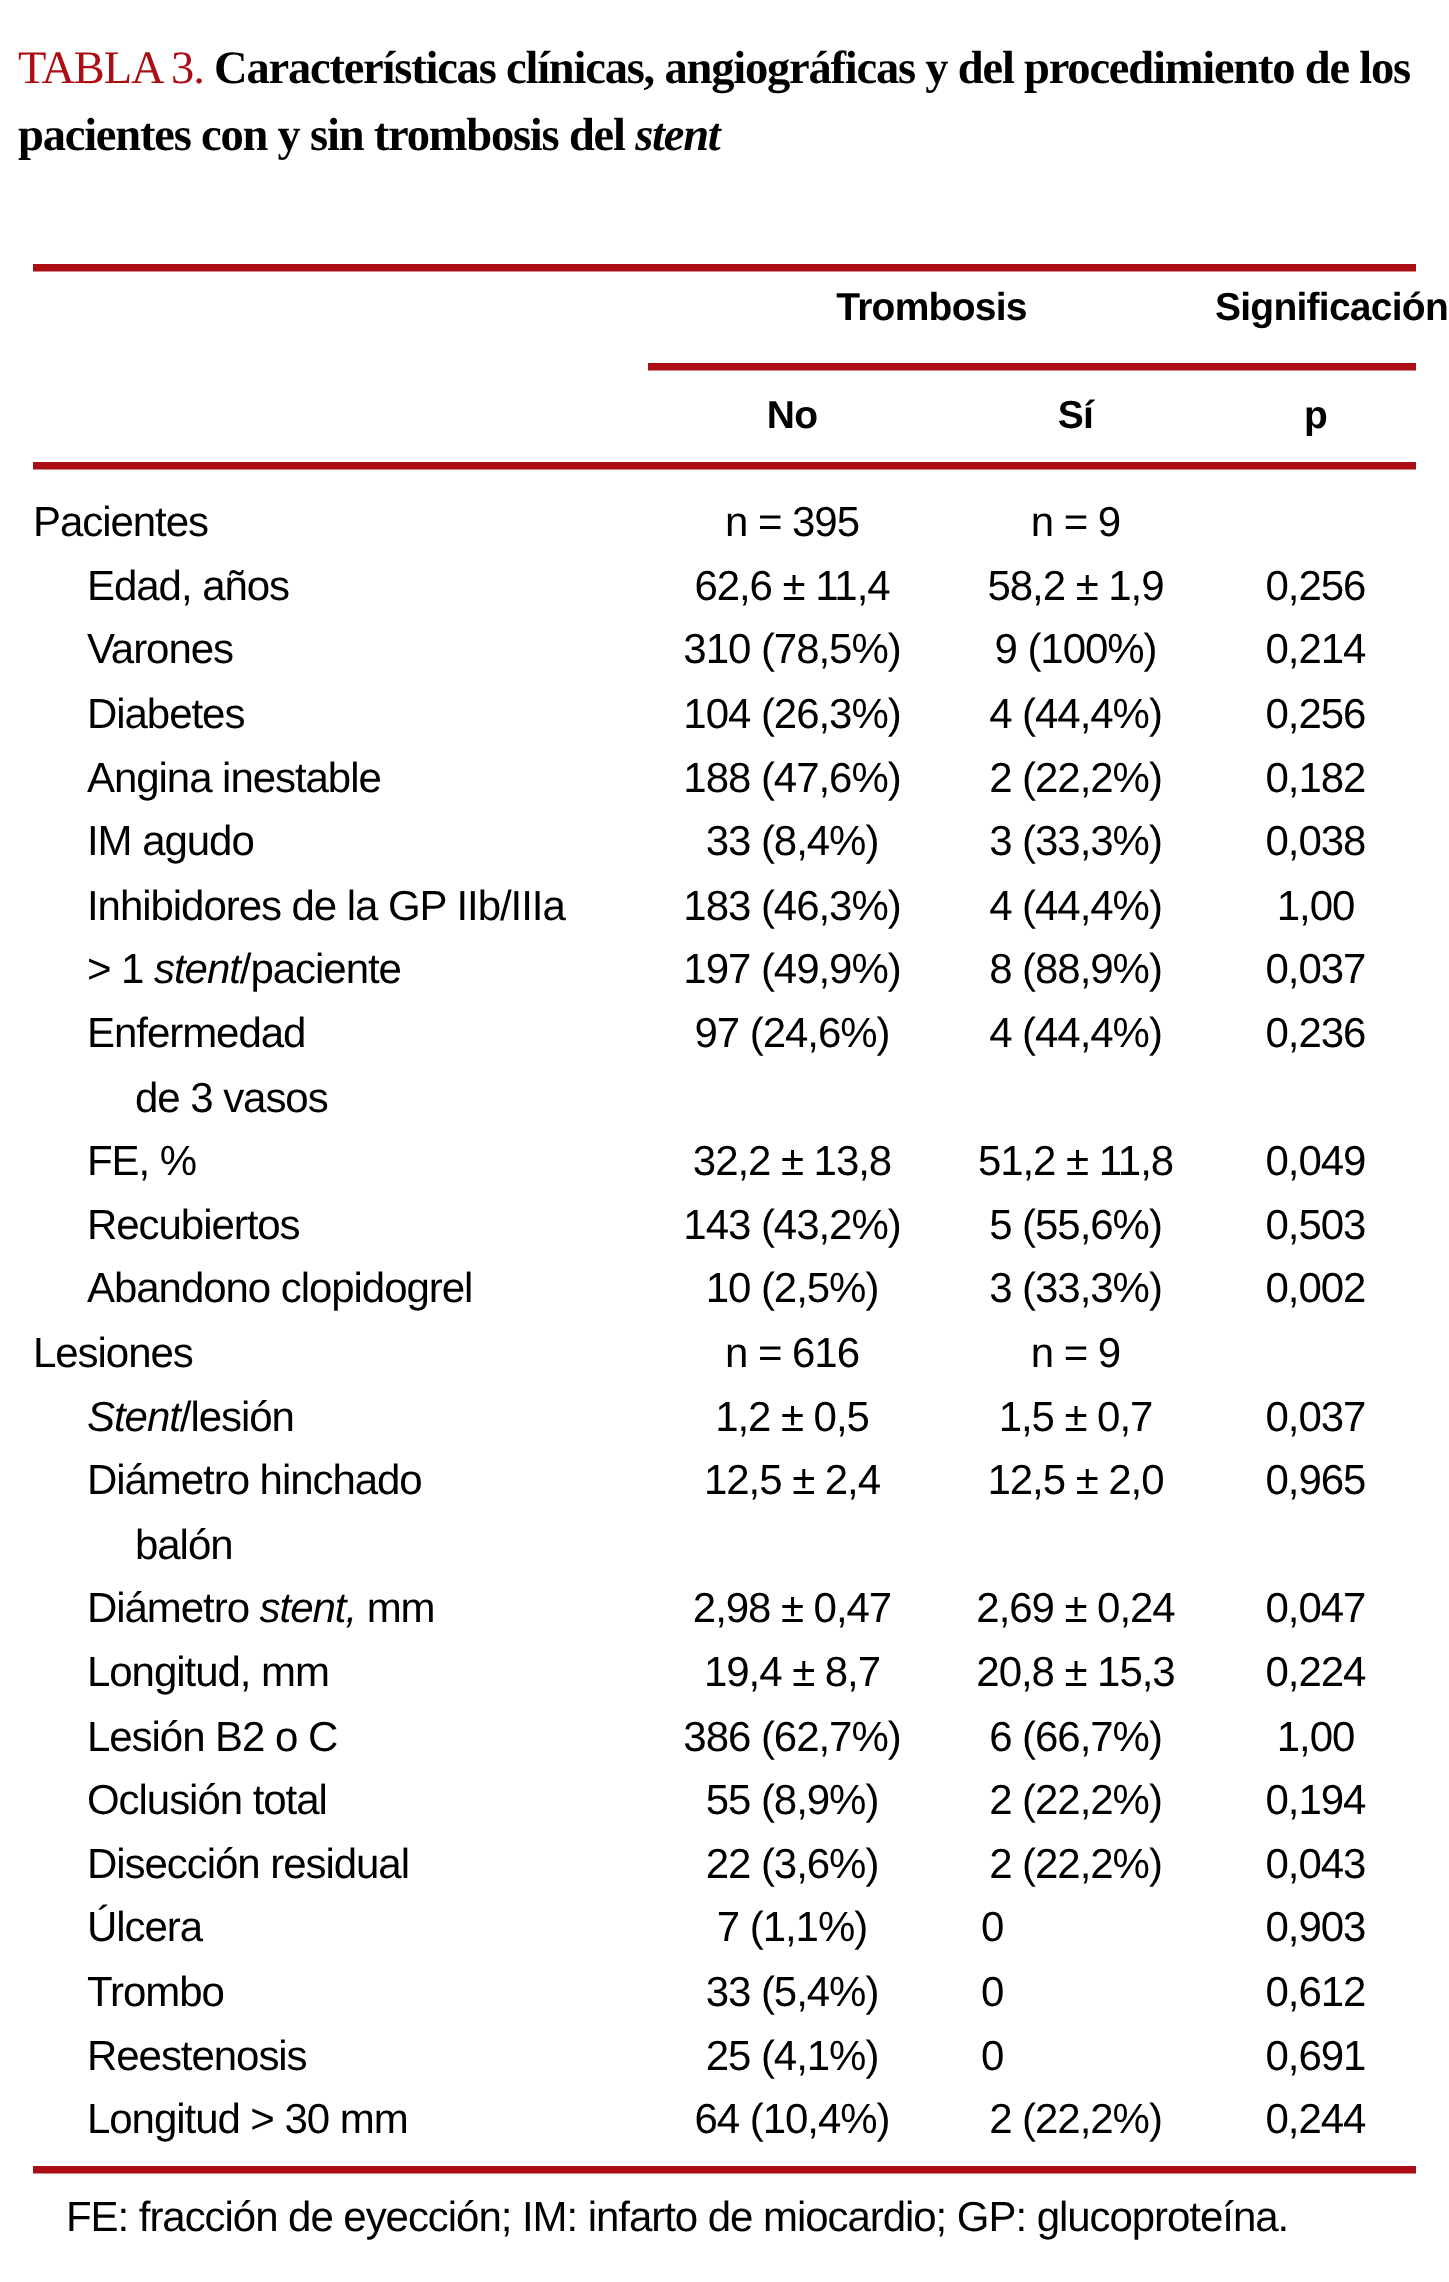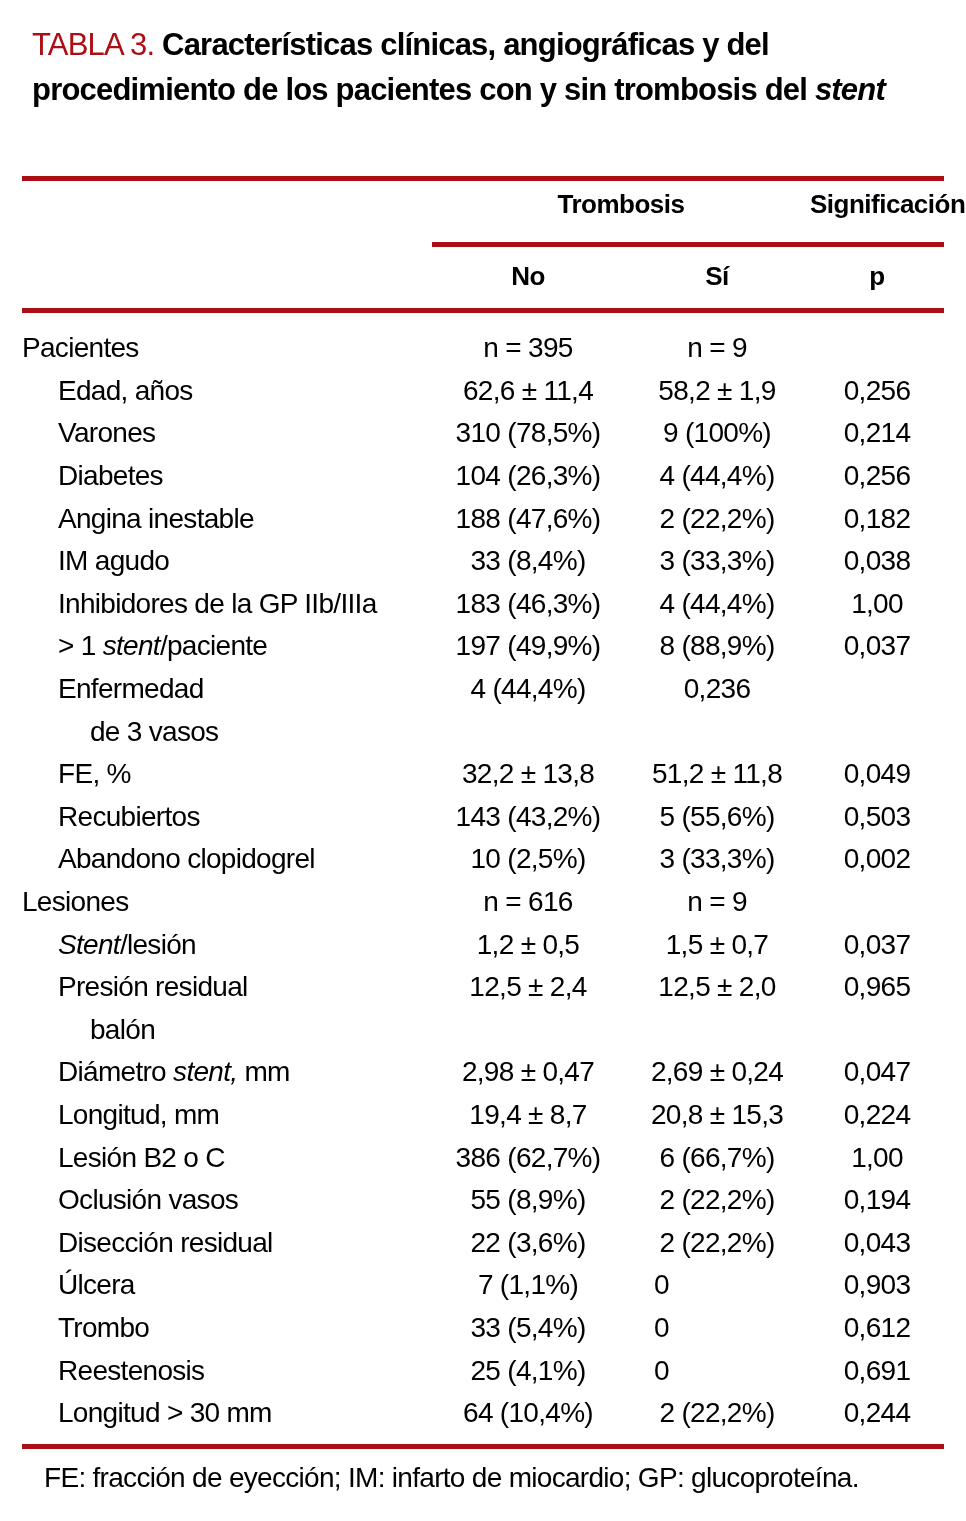--- a/index.html
+++ b/index.html
@@ -10,23 +10,24 @@
   .page{
     position:relative;
     width:966px;height:1521px;
     background:#ffffff;
     font-family:"Liberation Sans",sans-serif;
     color:var(--ink);
     overflow:hidden;
   }
   
   .title{
-    position:absolute;left:32px;top:22px;width:928px;
+    position:absolute;left:12px;top:22px;width:928px;
     font-size:31px;font-weight:bold;line-height:45px;
     letter-spacing:-0.8px;
+    font-family:Liberation Serif, serif;
   }
   .title .tag{color:var(--red);font-weight:normal;}
   .it{font-style:italic;}
   
   .rule{position:absolute;background:var(--red);}
   #rule-top{left:22px;top:176px;width:922px;height:5px;}
   #rule-mid{left:432px;top:242px;width:512px;height:5px;}
   #rule-head{left:22px;top:308px;width:922px;height:5px;}
   #rule-bottom{left:22px;top:1444px;width:922px;height:5px;}
   
@@ -137,20 +138,21 @@
         <div class="cell c-p">1,00</div>
       </div>
       <div class="trow">
         <div class="cell c-label ind1"><span>&gt; 1 </span><span class="it">stent</span><span>/paciente</span></div>
         <div class="cell c-no">197 (49,9%)</div>
         <div class="cell c-si">8 (88,9%)</div>
         <div class="cell c-p">0,037</div>
       </div>
       <div class="trow">
         <div class="cell c-label ind1"><span>Enfermedad</span></div>
+        <div class="cell c-no">97 (24,6%)</div>
         <div class="cell c-si">4 (44,4%)</div>
         <div class="cell c-p">0,236</div>
       </div>
       <div class="trow">
         <div class="cell c-label ind2"><span>de 3 vasos</span></div>
         <div class="cell c-no"></div>
         <div class="cell c-si"></div>
         <div class="cell c-p"></div>
       </div>
       <div class="trow">
@@ -177,21 +179,21 @@
         <div class="cell c-si">n = 9</div>
         <div class="cell c-p"></div>
       </div>
       <div class="trow">
         <div class="cell c-label ind1"><span class="it">Stent</span><span>/lesión</span></div>
         <div class="cell c-no">1,2 ± 0,5</div>
         <div class="cell c-si">1,5 ± 0,7</div>
         <div class="cell c-p">0,037</div>
       </div>
       <div class="trow">
-        <div class="cell c-label ind1"><span>Presión residual</span></div>
+        <div class="cell c-label ind1"><span>Diámetro hinchado</span></div>
         <div class="cell c-no">12,5 ± 2,4</div>
         <div class="cell c-si">12,5 ± 2,0</div>
         <div class="cell c-p">0,965</div>
       </div>
       <div class="trow">
         <div class="cell c-label ind2"><span>balón</span></div>
         <div class="cell c-no"></div>
         <div class="cell c-si"></div>
         <div class="cell c-p"></div>
       </div>
@@ -207,21 +209,21 @@
         <div class="cell c-si">20,8 ± 15,3</div>
         <div class="cell c-p">0,224</div>
       </div>
       <div class="trow">
         <div class="cell c-label ind1"><span>Lesión B2 o C</span></div>
         <div class="cell c-no">386 (62,7%)</div>
         <div class="cell c-si">6 (66,7%)</div>
         <div class="cell c-p">1,00</div>
       </div>
       <div class="trow">
-        <div class="cell c-label ind1"><span>Oclusión vasos</span></div>
+        <div class="cell c-label ind1"><span>Oclusión total</span></div>
         <div class="cell c-no">55 (8,9%)</div>
         <div class="cell c-si">2 (22,2%)</div>
         <div class="cell c-p">0,194</div>
       </div>
       <div class="trow">
         <div class="cell c-label ind1"><span>Disección residual</span></div>
         <div class="cell c-no">22 (3,6%)</div>
         <div class="cell c-si">2 (22,2%)</div>
         <div class="cell c-p">0,043</div>
       </div>

